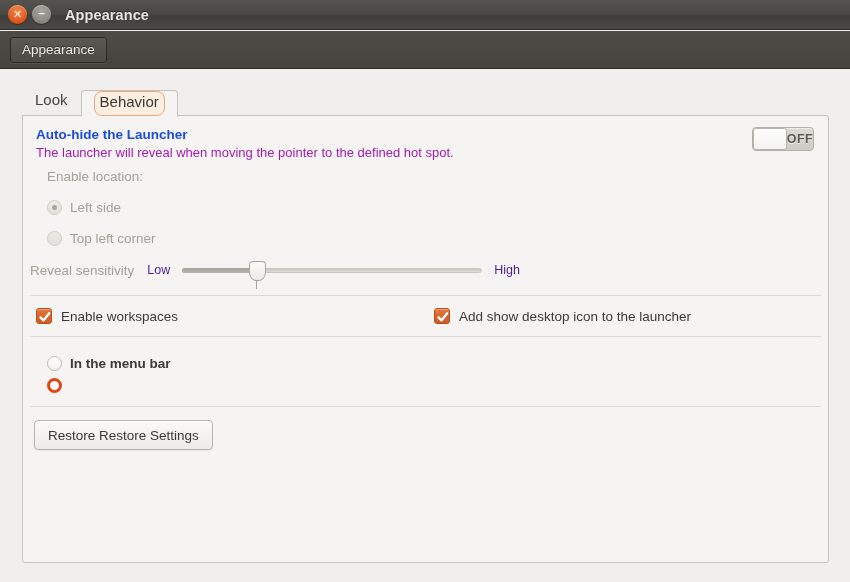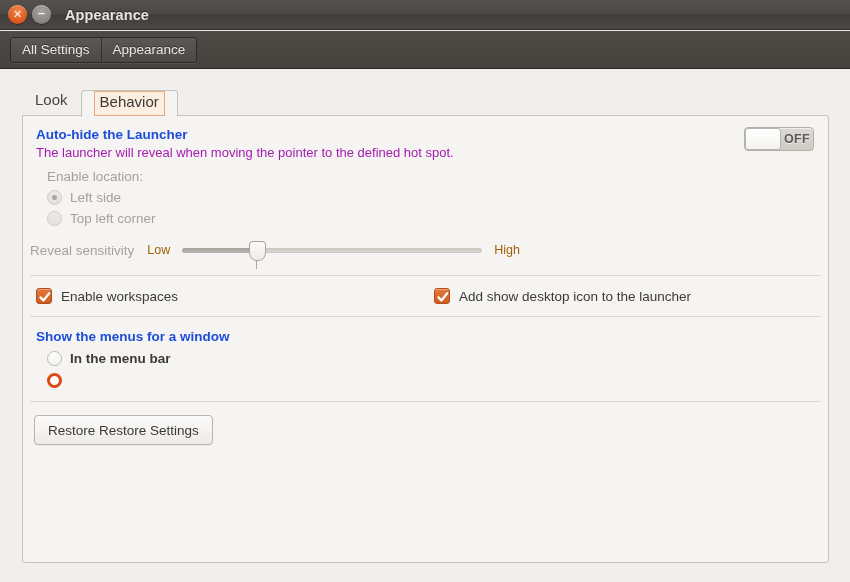--- a/index.html
+++ b/index.html
@@ -136,21 +136,21 @@
     border: 1px solid #c6c3bd;
     border-bottom: 1px solid #f5f4f2;
     border-radius: 4px 4px 0 0;
     height: 27px;
     margin-bottom: -1px;
     z-index: 4;
   }
   .tab .focusring {
     border: 1px solid #e8a97e;
     background: #fdeee2;
-    border-radius: 0;
+    border-radius: 8px;
     padding: 1px 5px;
     color: #3b3935;
   }
 
   #panel {
     position: absolute;
     left: 0; top: 26px;
     width: 807px;
     height: 448px;
     background: #f5f4f2;
@@ -180,21 +180,21 @@
   .sec-desc {
     font-size: 13px;
     color: #a21caf;
     margin-top: 3px;
   }
 
   
   #toggle-autohide {
     position: absolute;
     right: 14px; top: 11px;
-    width: 70px; height: 24px;
+    width: 62px; height: 24px;
     border: 1px solid #b3b0aa;
     border-radius: 4px;
     background: linear-gradient(to bottom, #dcd9d4 0%, #cecbc5 100%);
     display: flex;
     align-items: center;
     cursor: pointer;
     box-shadow: inset 0 1px 1px rgba(255,255,255,0.6);
     overflow: hidden;
   }
   #toggle-knob {
@@ -219,21 +219,21 @@
   #reveal-block {
     padding: 9px 0 0 24px;
   }
   .dim-label {
     font-size: 13.5px;
     color: #a5a29c;
   }
   .radio-row {
     display: flex;
     align-items: center;
-    margin-top: 6px;
+    margin-top: 16px;
     cursor: default;
   }
   .radio-row.enabled { cursor: pointer; }
   .radio {
     width: 15px; height: 15px;
     border-radius: 50%;
     flex: 0 0 auto;
     margin-right: 8px;
     box-sizing: border-box;
   }
@@ -276,21 +276,21 @@
     padding: 13px 0 14px 7px;
     position: relative;
   }
   #sens-label {
     font-size: 13.5px;
     color: #a5a29c;
     margin-right: 13px;
   }
   #sens-low, #sens-high {
     font-size: 12.5px;
-    color: #a16207;
+    color: #4c1d95;
   }
   #slider {
     position: relative;
     width: 300px;
     height: 22px;
     margin: 0 12px;
     cursor: pointer;
   }
   #slider-track {
     position: absolute;
@@ -386,21 +386,20 @@
       <span class="glyph">✕</span>
     </div>
     <div class="wbtn min">
       <span class="glyph">–</span>
     </div>
     <div id="win-title">Appearance</div>
   </div>
 
   <div id="toolbar">
     <div id="segbuttons">
-      <button class="segbtn">All Settings</button>
       <button class="segbtn">Appearance</button>
     </div>
   </div>
 
   <div id="notebook">
 
     <div id="tabstrip">
       <div class="tab inactive">
         <span>Look</span>
       </div>
@@ -468,21 +467,20 @@
               <path d="M2.5 7.4 L5.4 10.4 L11.2 3.3" fill="none" stroke="#ffffff" stroke-width="2.3" stroke-linecap="round" stroke-linejoin="round"></path>
             </svg>
           </span>
           <span class="check-text">Add show desktop icon to the launcher</span>
         </div>
       </div>
 
       <div class="sep"></div>
 
       <div id="sec-menus">
-        <div class="sec-title">Show the menus for a window</div>
         <div id="menus-radios">
           <div class="radio-row enabled">
             <span class="radio plain"></span>
             <span class="radio-text">In the menu bar</span>
           </div>
           <div class="radio-row enabled">
             <span class="radio checked"></span>
           </div>
         </div>
       </div>

